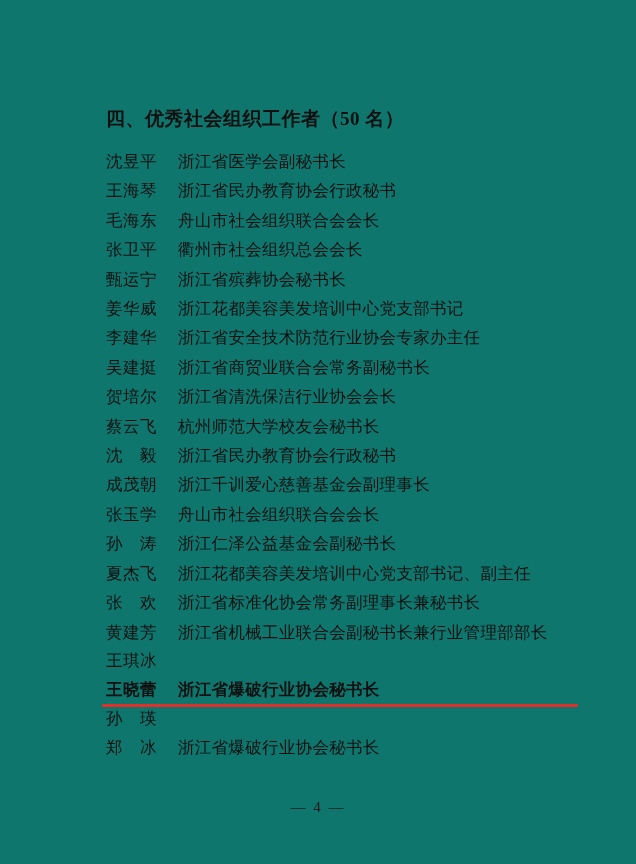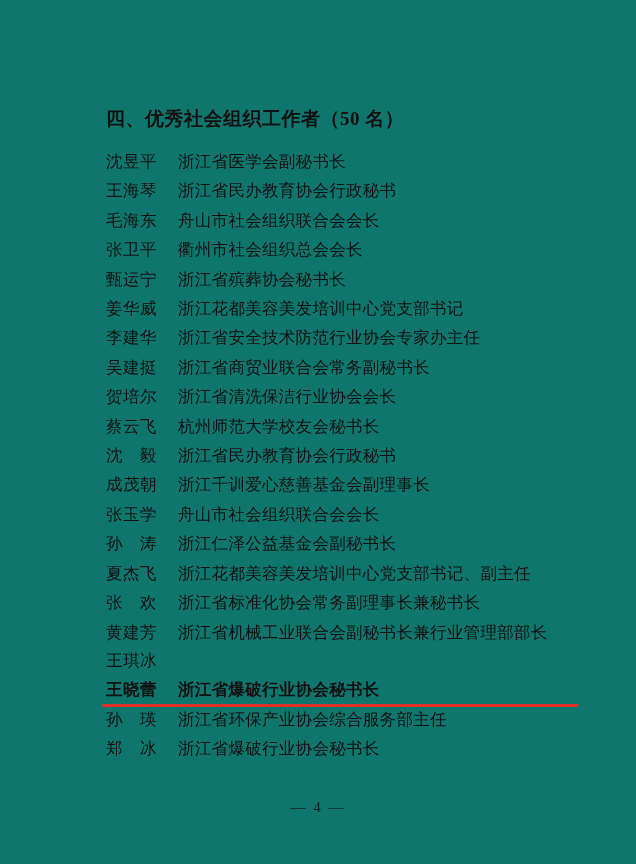--- a/index.html
+++ b/index.html
@@ -157,21 +157,20 @@
     </li>
     <li class="entry">
       <span class="entry-name">王琪冰</span>
     </li>
     <li class="entry highlighted">
       <span class="entry-name">王晓蕾</span>
       <span class="entry-org">浙江省爆破行业协会秘书长</span>
     </li>
     <li class="entry">
       <span class="entry-name">孙　瑛</span>
-      <span class="entry-org">浙江省环保产业协会综合服务部主任</span>
     </li>
     <li class="entry">
       <span class="entry-name">郑　冰</span>
       <span class="entry-org">浙江省爆破行业协会秘书长</span>
     </li>
   </ul>
 
   <div class="page-footer">— 4 —</div>
 
 </div>

